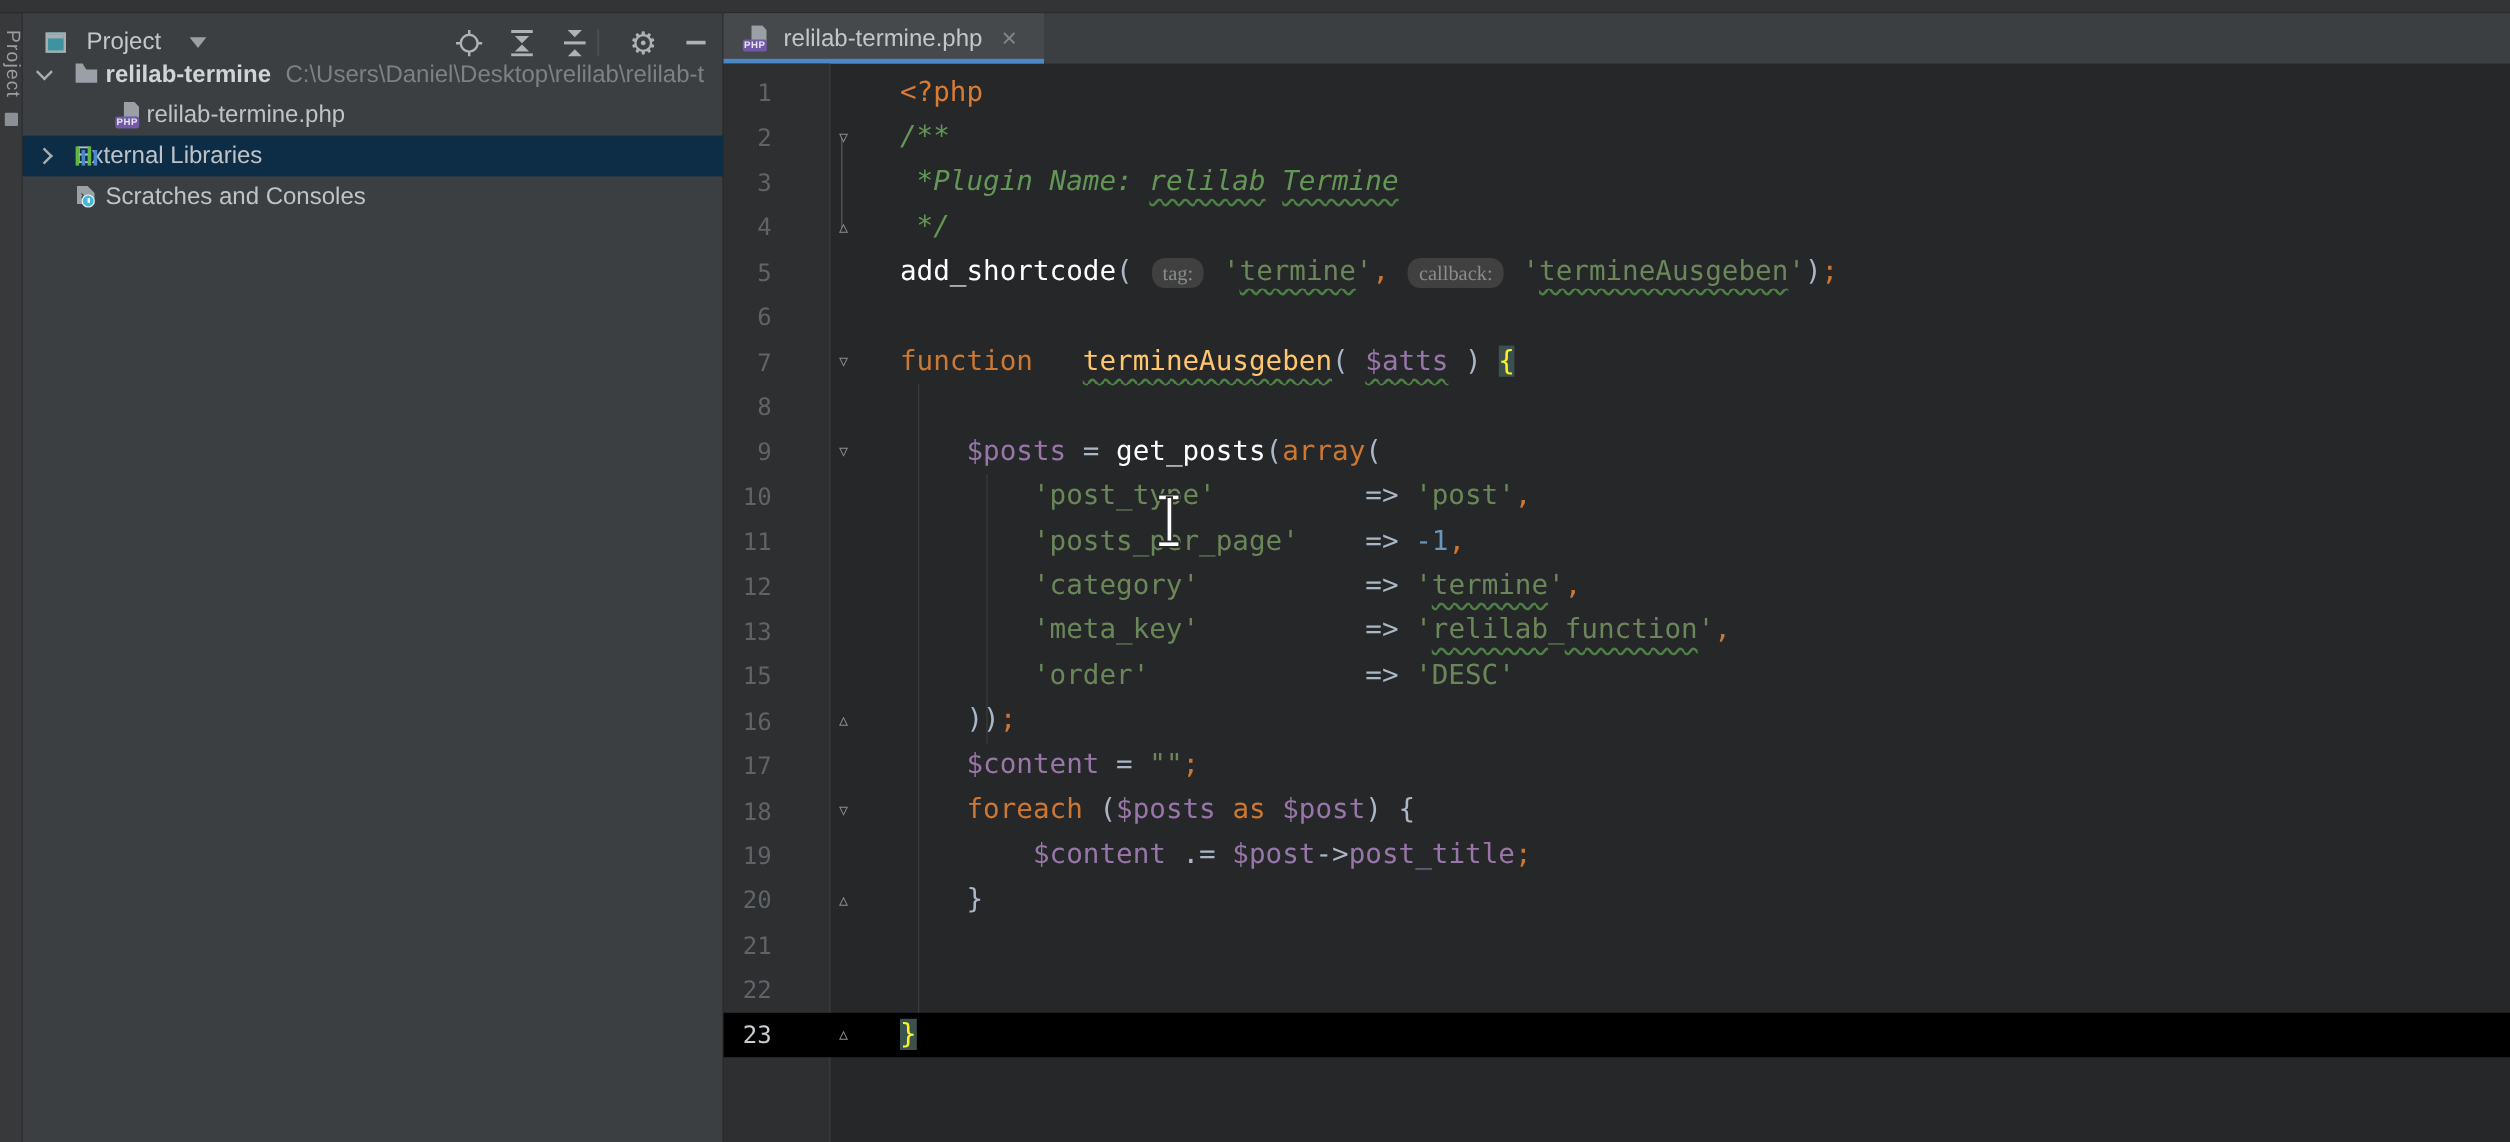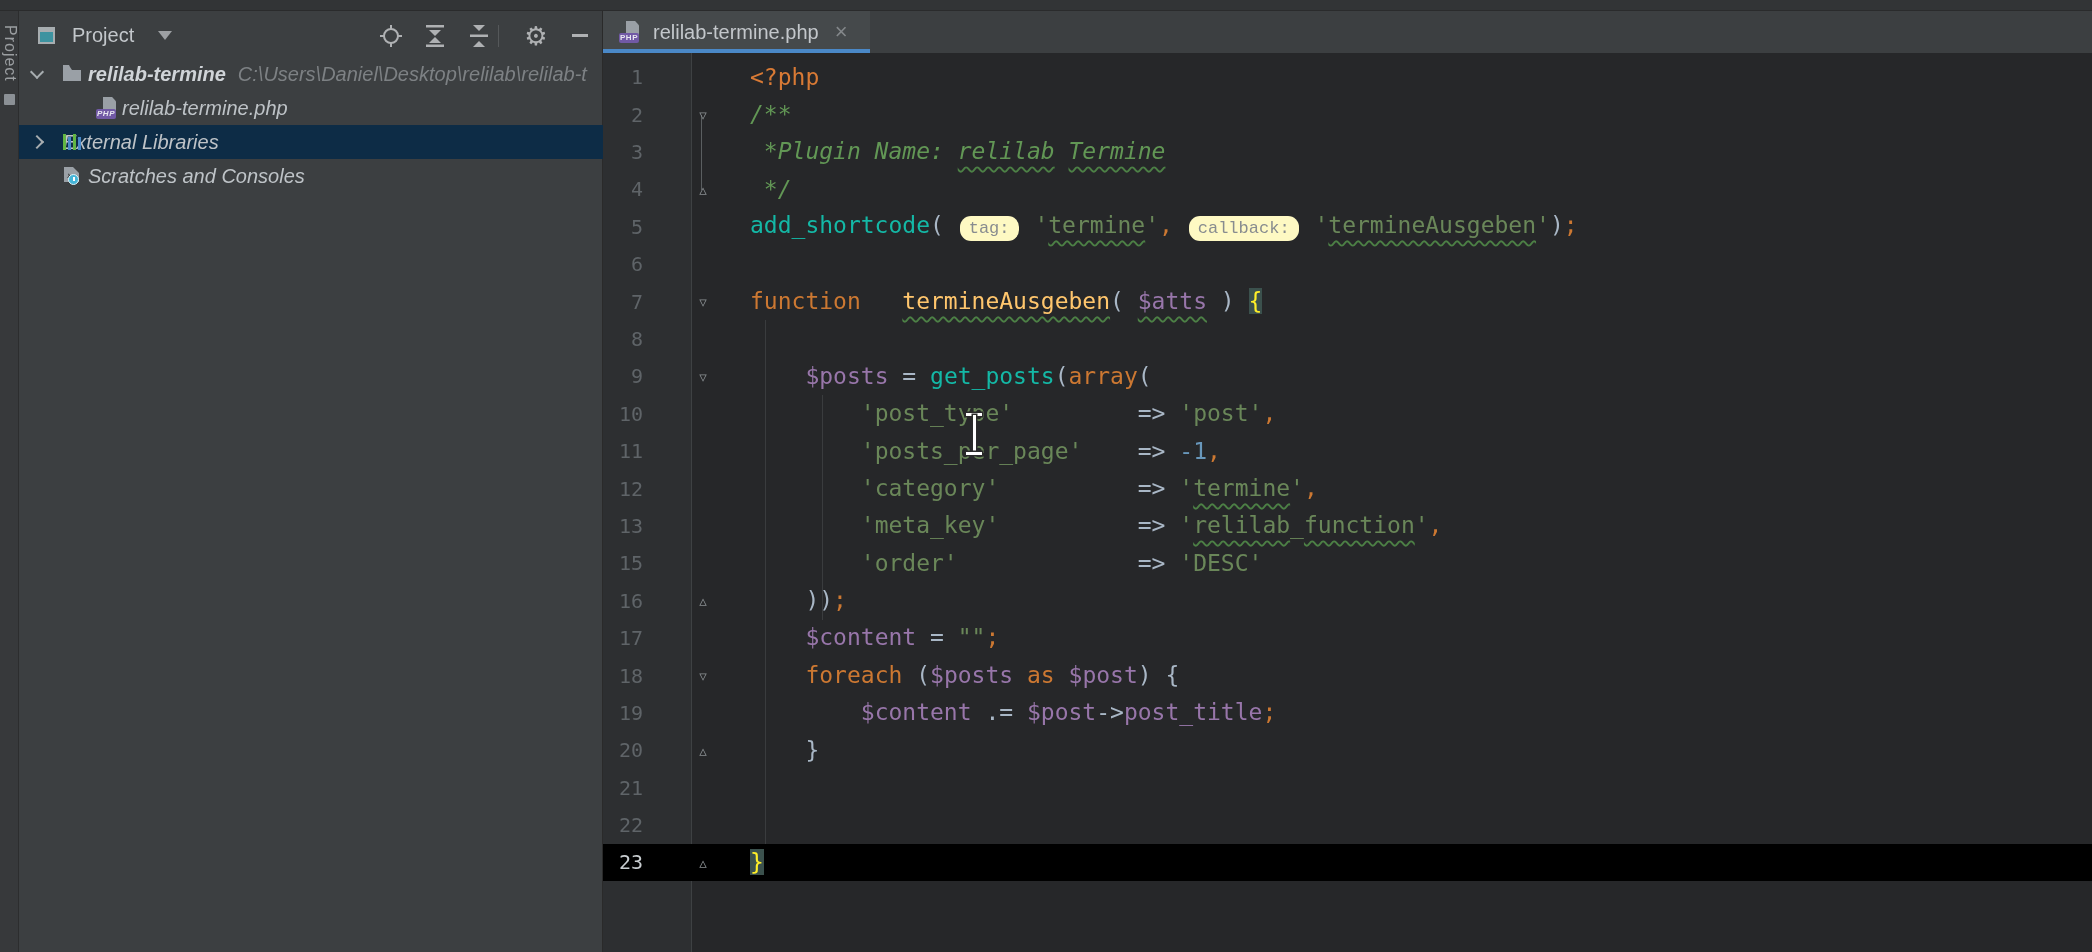--- a/index.html
+++ b/index.html
@@ -29,21 +29,21 @@
   .panel-title { color:#c3c7cb; font-size:20px; margin-left:17px; }
   .dd-arrow { width:0; height:0; border-left:7px solid transparent; border-right:7px solid transparent;
               border-top:9px solid #9da0a3; margin-left:24px; }
   .ptb { position:absolute; top:0; height:49px; display:flex; align-items:center; justify-content:center; width:34px; cursor:default; }
   .ptb svg { display:block; }
   .ptb-divider { position:absolute; left:479px; top:14px; width:1px; height:22px; background:#55585a; }
   .gear-glyph { font-size:26px; color:#afb1b3; line-height:26px; }
   .minus-glyph { width:16px; height:3px; background:#afb1b3; }
 
   
-  .tree { position:absolute; left:0; top:46px; width:584px;font-style:italic; }
+  .tree { position:absolute; left:0; top:34px; width:584px; }
   .trow { position:relative; height:34px; display:flex; align-items:center; white-space:nowrap; overflow:hidden; }
   .trow.selected { background:#0d2c46; }
   .chev { position:absolute; width:10px; height:10px; }
   .chev.down { border-right:2.5px solid #a7adb0; border-bottom:2.5px solid #a7adb0;
                transform:rotate(45deg); margin-top:-4px; }
   .chev.right { border-right:2.5px solid #a7adb0; border-bottom:2.5px solid #a7adb0;
                 transform:rotate(-45deg); }
   .t-icon { position:absolute; width:20px; height:20px; }
   .t-label { font-size:20px; color:#bec3c7; }
   .t-label.bold { font-weight:bold; color:#d0d4d8; }
@@ -86,28 +86,28 @@
   .num { width:88px; flex:none; text-align:right; padding-right:48px;
          font-family:"DejaVu Sans Mono", monospace; font-size:20px; color:#5f6468; }
   .cl.current .num { color:#c8cdd0; }
   .fold { width:24px; flex:none; text-align:center; font-size:15px; color:#8a8f92; line-height:15px; }
   .code { flex:none; white-space:pre; font-family:"DejaVu Sans Mono", monospace;
           font-size:23px; line-height:37.4px; padding-left:3px;margin-left:32px; }
 
   .tok-php  { color:#d97a35; }
   .tok-kw   { color:#cc7832; }
   .tok-fn   { color:#ffc66d; }
-  .tok-call { color:#14b8a6; }
+  .tok-call { color:#ffffff; }
   .tok-var  { color:#9876aa; }
   .tok-str  { color:#6a8759; }
   .tok-num  { color:#6897bb; }
   .tok-txt  { color:#a9b7c6; }
   .tok-cm   { color:#629755; font-style:italic; }
   .tok-brace{ color:#ffef28; background:#3b514d; }
-  .tok-inlay{ background:#fef9c3; color:#888c8f; font-family:Liberation Mono, monospace;
+  .tok-inlay{ background:#404040; color:#888c8f; font-family:Liberation Serif, serif;
               font-size:17px; border-radius:11px; padding:3px 9px; margin:0 2px; }
   .wavy { text-decoration:underline; text-decoration-style:wavy; text-decoration-color:#4c8045;
           text-decoration-thickness:1.5px; text-underline-offset:7px; }
 
   
   .ibeam { position:absolute; left:962px; top:412px; width:24px; height:44px; z-index:50; }
   .ib-stem { position:absolute; left:10.5px; top:3px; width:3px; height:38px; background:#fff;
              box-shadow:0 0 0 1.5px #2a2a2a; }
   .ib-top, .ib-bot { position:absolute; left:4px; width:16px; height:3px; background:#fff;
                      box-shadow:0 0 0 1.5px #2a2a2a; }

